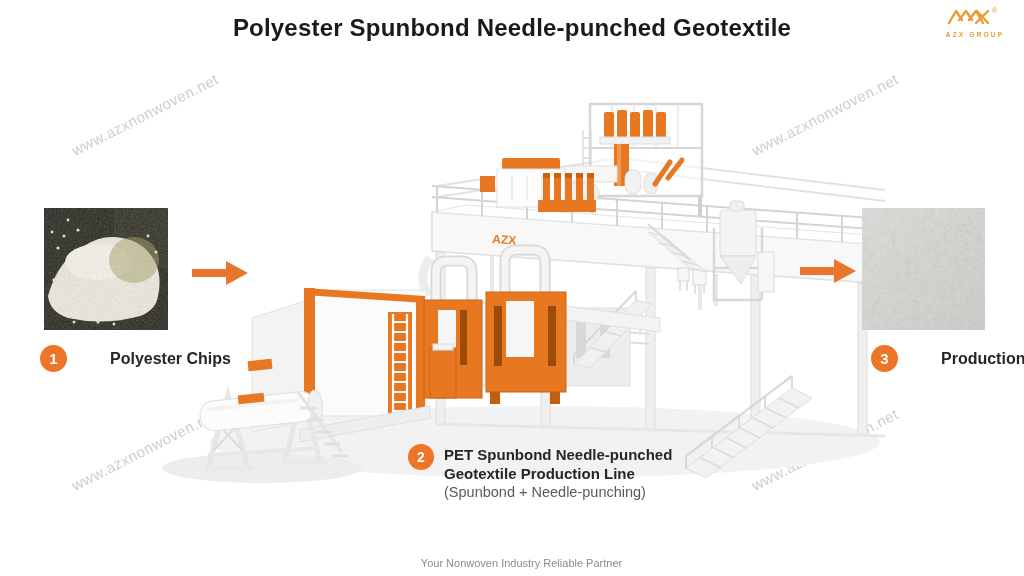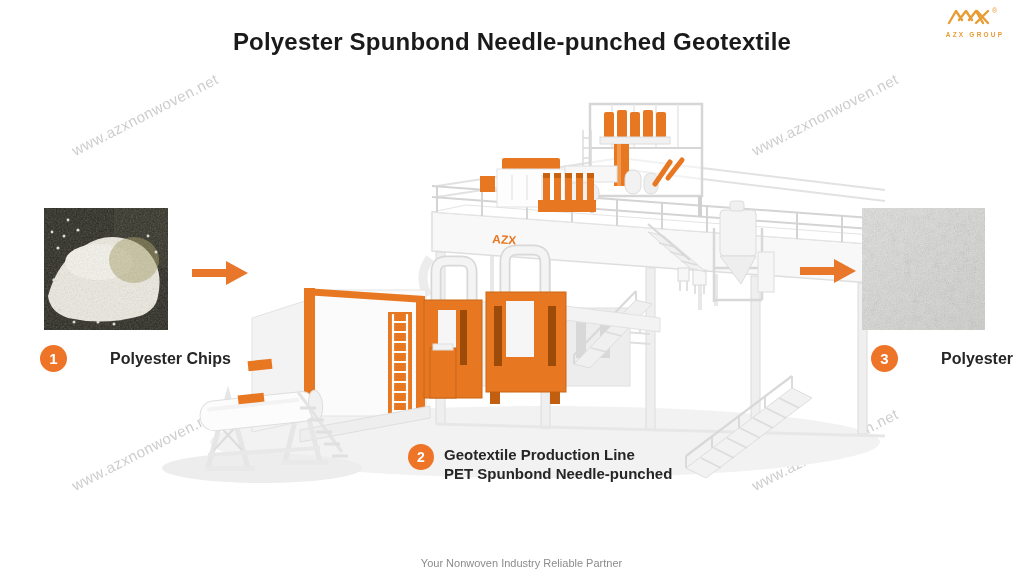--- a/index.html
+++ b/index.html
@@ -1,21 +1,21 @@
 <!DOCTYPE html>
 <html><head>
 <meta charset="utf-8">
 <style>
   html,body{margin:0;padding:0;background:#ffffff;}
   .canvas{position:relative;width:1024px;height:576px;background:#ffffff;overflow:hidden;
           font-family:"Liberation Sans",sans-serif;}
   .abs{position:absolute;}
 
   
-  .title{left:0;right:0;top:28px;text-align:center;font-size:24px;font-weight:bold;
+  .title{left:0;right:0;top:14px;text-align:center;font-size:24px;font-weight:bold;
          color:#1a1a1a;letter-spacing:.2px;}
 
   
   .brand{right:14px;top:6px;width:70px;text-align:center;}
   .brand .sub{font-size:6.5px;letter-spacing:2.2px;color:#e99c33;font-weight:bold;margin-top:1px;}
 
   
   .wm{width:210px;height:20px;font-size:15px;color:rgba(120,120,120,0.38);
       transform:rotate(-27deg);white-space:nowrap;z-index:1;letter-spacing:.5px;}
   .wm-tl{left:62px;top:95px;}
@@ -325,23 +325,24 @@
       <path d="M300,408 H316 M308,420 H324 M316,432 H332 M324,444 H340 M332,456 H348" stroke="#e0e0e0" stroke-width="3"></path>
       <rect x="205" y="466" width="50" height="5" fill="#e9e9e9"></rect>
       <rect x="282" y="460" width="46" height="5" fill="#e9e9e9"></rect>
     </g>
   </svg>
 
   <div class="abs badge badge-1">1</div>
   <div class="abs step-label label-1">Polyester Chips</div>
 
   <div class="abs badge badge-3">3</div>
-  <div class="abs step-label label-3">Polyester</div>
+  <div class="abs step-label label-3">Production</div>
 
   <div class="abs badge badge-2">2</div>
   <div class="abs step2-text">
+    <div class="b">PET Spunbond Needle-punched</div>
     <div class="b">Geotextile Production Line</div>
-    <div class="b">PET Spunbond Needle-punched</div>
+    <div class="s">(Spunbond + Needle-punching)</div>
   </div>
 
   <div class="abs footer">Your Nonwoven Industry Reliable Partner</div>
 
 </div>
 
 </body></html>

